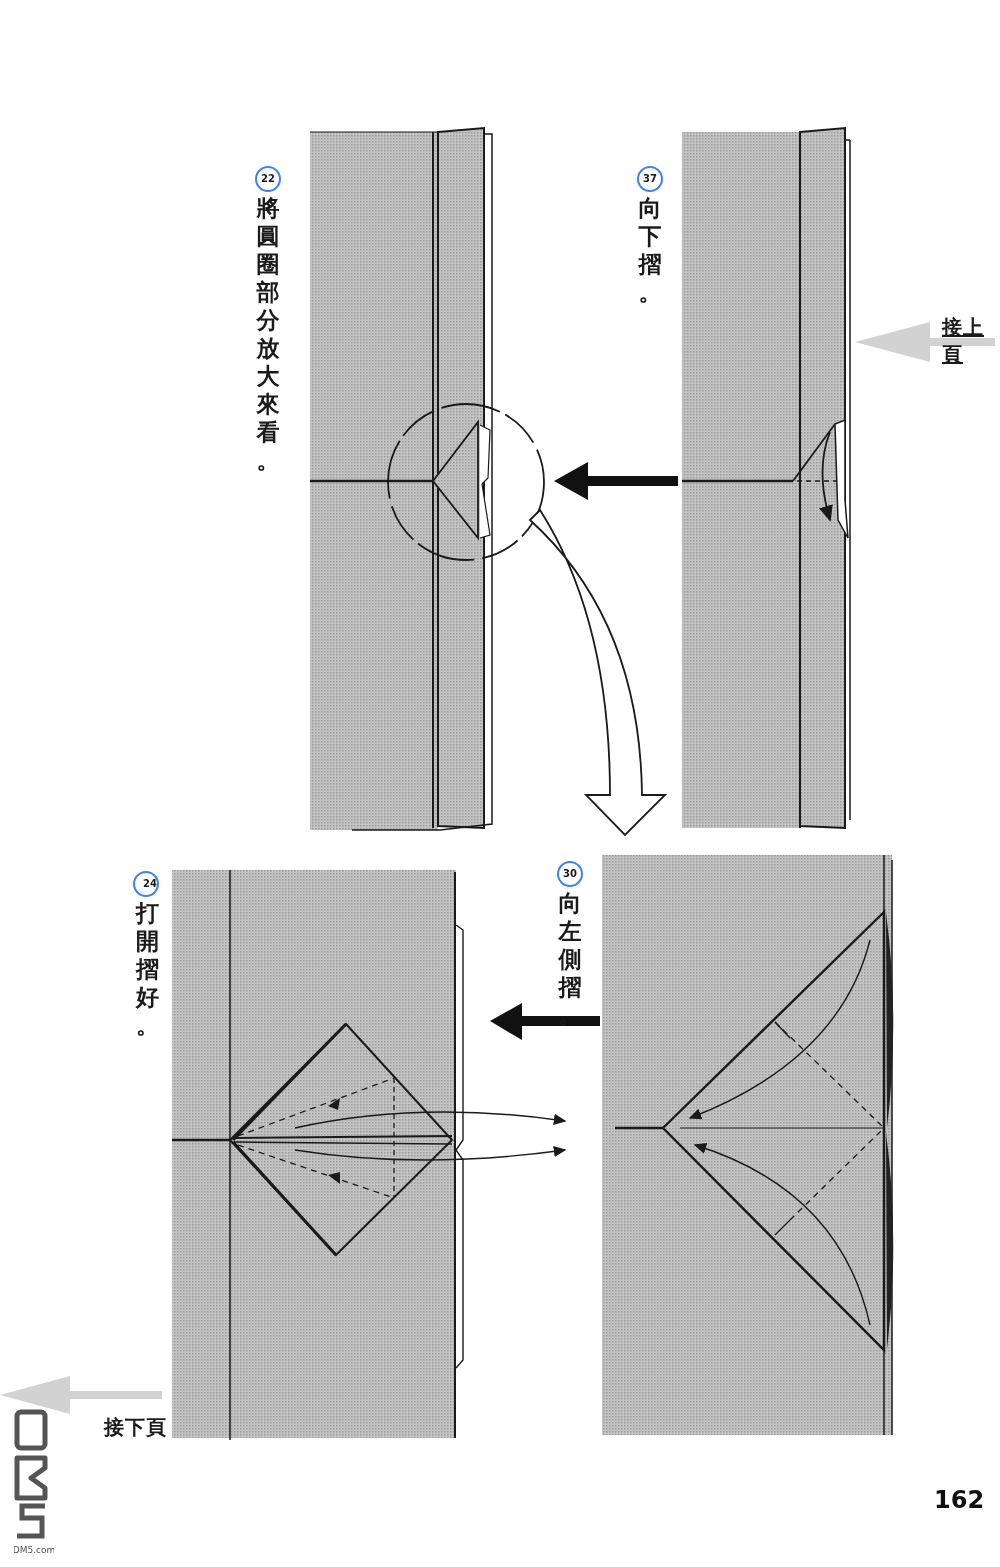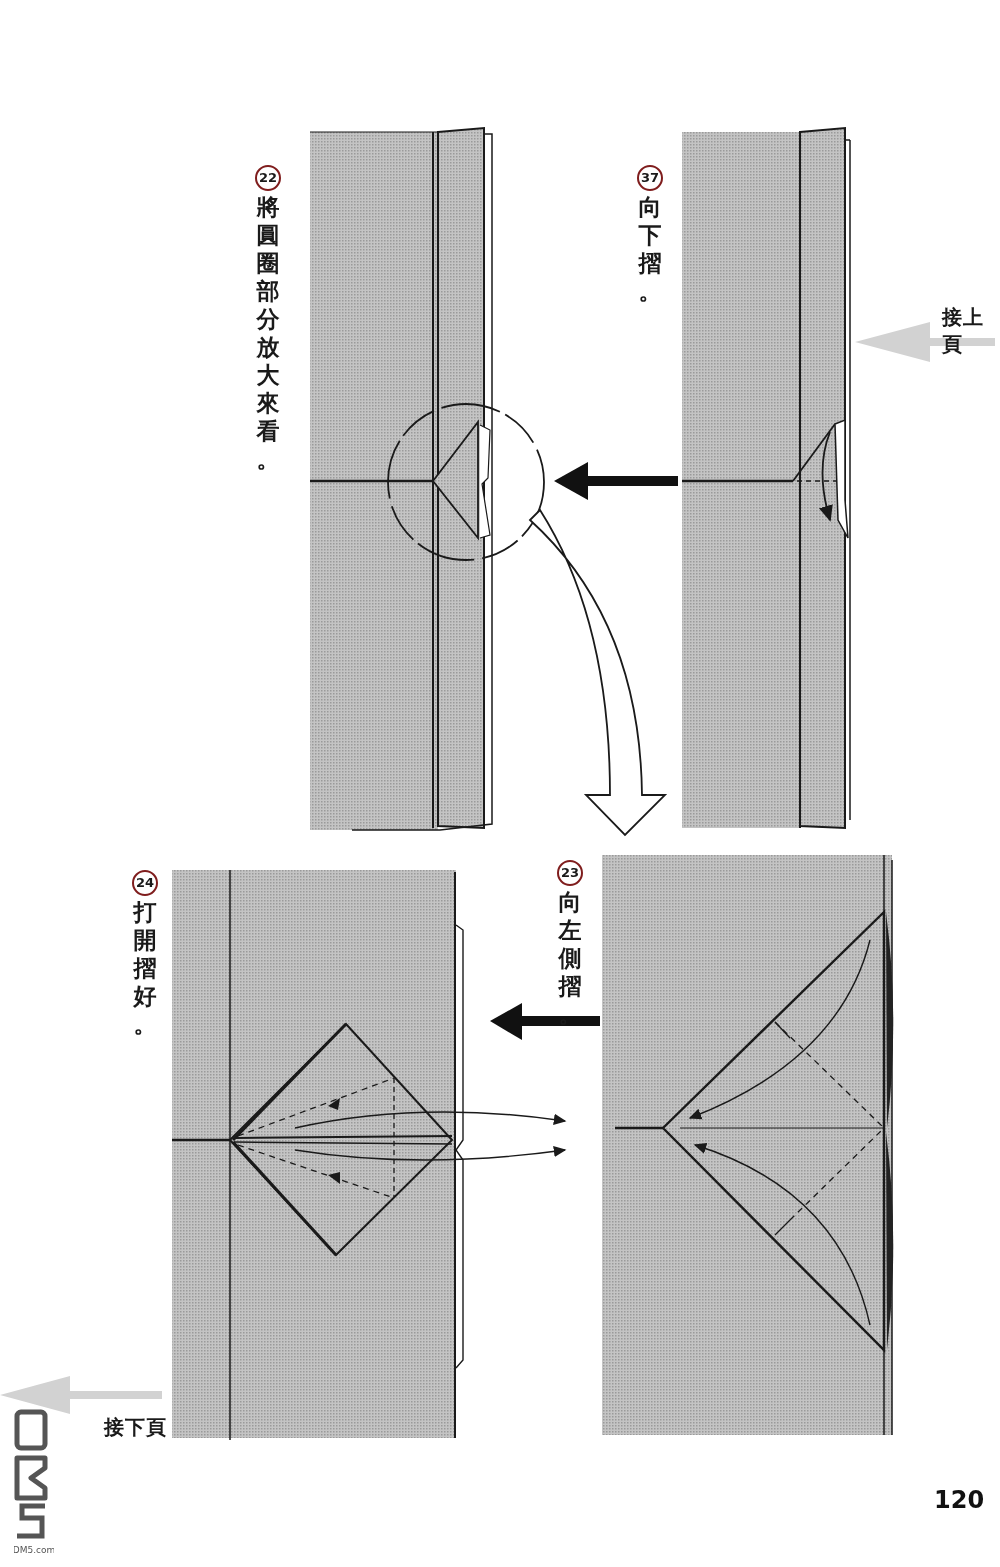--- a/index.html
+++ b/index.html
@@ -2,22 +2,22 @@
 <html><head>
 <meta charset="utf-8">
 <style>
   html, body { margin: 0; padding: 0; background: #ffffff; }
   body { width: 1000px; height: 1567px; position: relative; overflow: hidden;
          font-family: "DejaVu Sans", sans-serif; }
   .stage { position: absolute; left: 0; top: 0; width: 1000px; height: 1567px; }
   .vlabel { position: absolute; width: 28px; text-align: center;
             font-family: "DejaVu Sans", sans-serif; font-weight: bold;
             font-size: 23px; line-height: 28px; color: #1a1a1a; }
-  .vlabel .num { display: inline-block; width: 22px; height: 22px; border: 2px solid #7f1d1d;
-                 border-radius: 50%; font-size: 13px; line-height: 22px; margin-bottom: 2px; }
+  .vlabel .num { display: inline-block; width: 22px; height: 22px; border: 2px solid #3b82f6;
+                 border-radius: 50%; font-size: 10px; line-height: 22px; margin-bottom: 2px; }
   .vlabel .ch { display: block; }
   .hlabel { position: absolute; font-size: 20px; color: #1a1a1a; font-weight: bold; letter-spacing: 1px; }
   .pagenum { position: absolute; left: 934px; top: 1486px; font-size: 24px; font-weight: bold; color: #111; }
   .logo { position: absolute; left: 14px; top: 1408px; width: 40px; height: 150px; }
 </style>
 </head>
 <body>
 
 <div class="stage">
 
@@ -136,41 +136,41 @@
     <span class="ch">部</span>
     <span class="ch">分</span>
     <span class="ch">放</span>
     <span class="ch">大</span>
     <span class="ch">來</span>
     <span class="ch">看</span>
     <span class="ch">。</span>
   </div>
 
   <div class="vlabel" style="left:556px; top:855px;">
-    <span class="num">23</span>
+    <span class="num">30</span>
     <span class="ch">向</span>
     <span class="ch">左</span>
     <span class="ch">側</span>
     <span class="ch">摺</span>
     <span class="ch">。</span>
   </div>
 
-  <div class="vlabel" style="left:131px; top:865px;">
+  <div class="vlabel" style="left:131px; top:865px;text-align:right;">
     <span class="num">24</span>
     <span class="ch">打</span>
     <span class="ch">開</span>
     <span class="ch">摺</span>
     <span class="ch">好</span>
     <span class="ch">。</span>
   </div>
 
-  <div class="hlabel" style="left:942px; top:304px;">接上頁</div>
+  <div class="hlabel" style="left:942px; top:314px;text-decoration:underline;">接上頁</div>
   <div class="hlabel" style="left:104px; top:1414px;">接下頁</div>
 
-  <div class="pagenum">120</div>
+  <div class="pagenum">162</div>
 
   <svg class="logo" viewBox="0 0 40 150">
     <rect x="3" y="4" width="28" height="36" rx="4" fill="#ffffff" stroke="#555" stroke-width="5"></rect>
     <path d="M3,50 L31,50 L31,60 L17,70 L31,80 L31,90 L3,90 Z" fill="none" stroke="#555" stroke-width="5" stroke-linejoin="round"></path>
     <path d="M31,98 L8,98 L8,110 L28,110 L28,128 L3,128" fill="none" stroke="#555" stroke-width="5"></path>
     <text x="20" y="145" font-size="9" fill="#555" text-anchor="middle" font-family="DejaVu Sans, sans-serif">DM5.com</text>
   </svg>
 
 </div>
 

